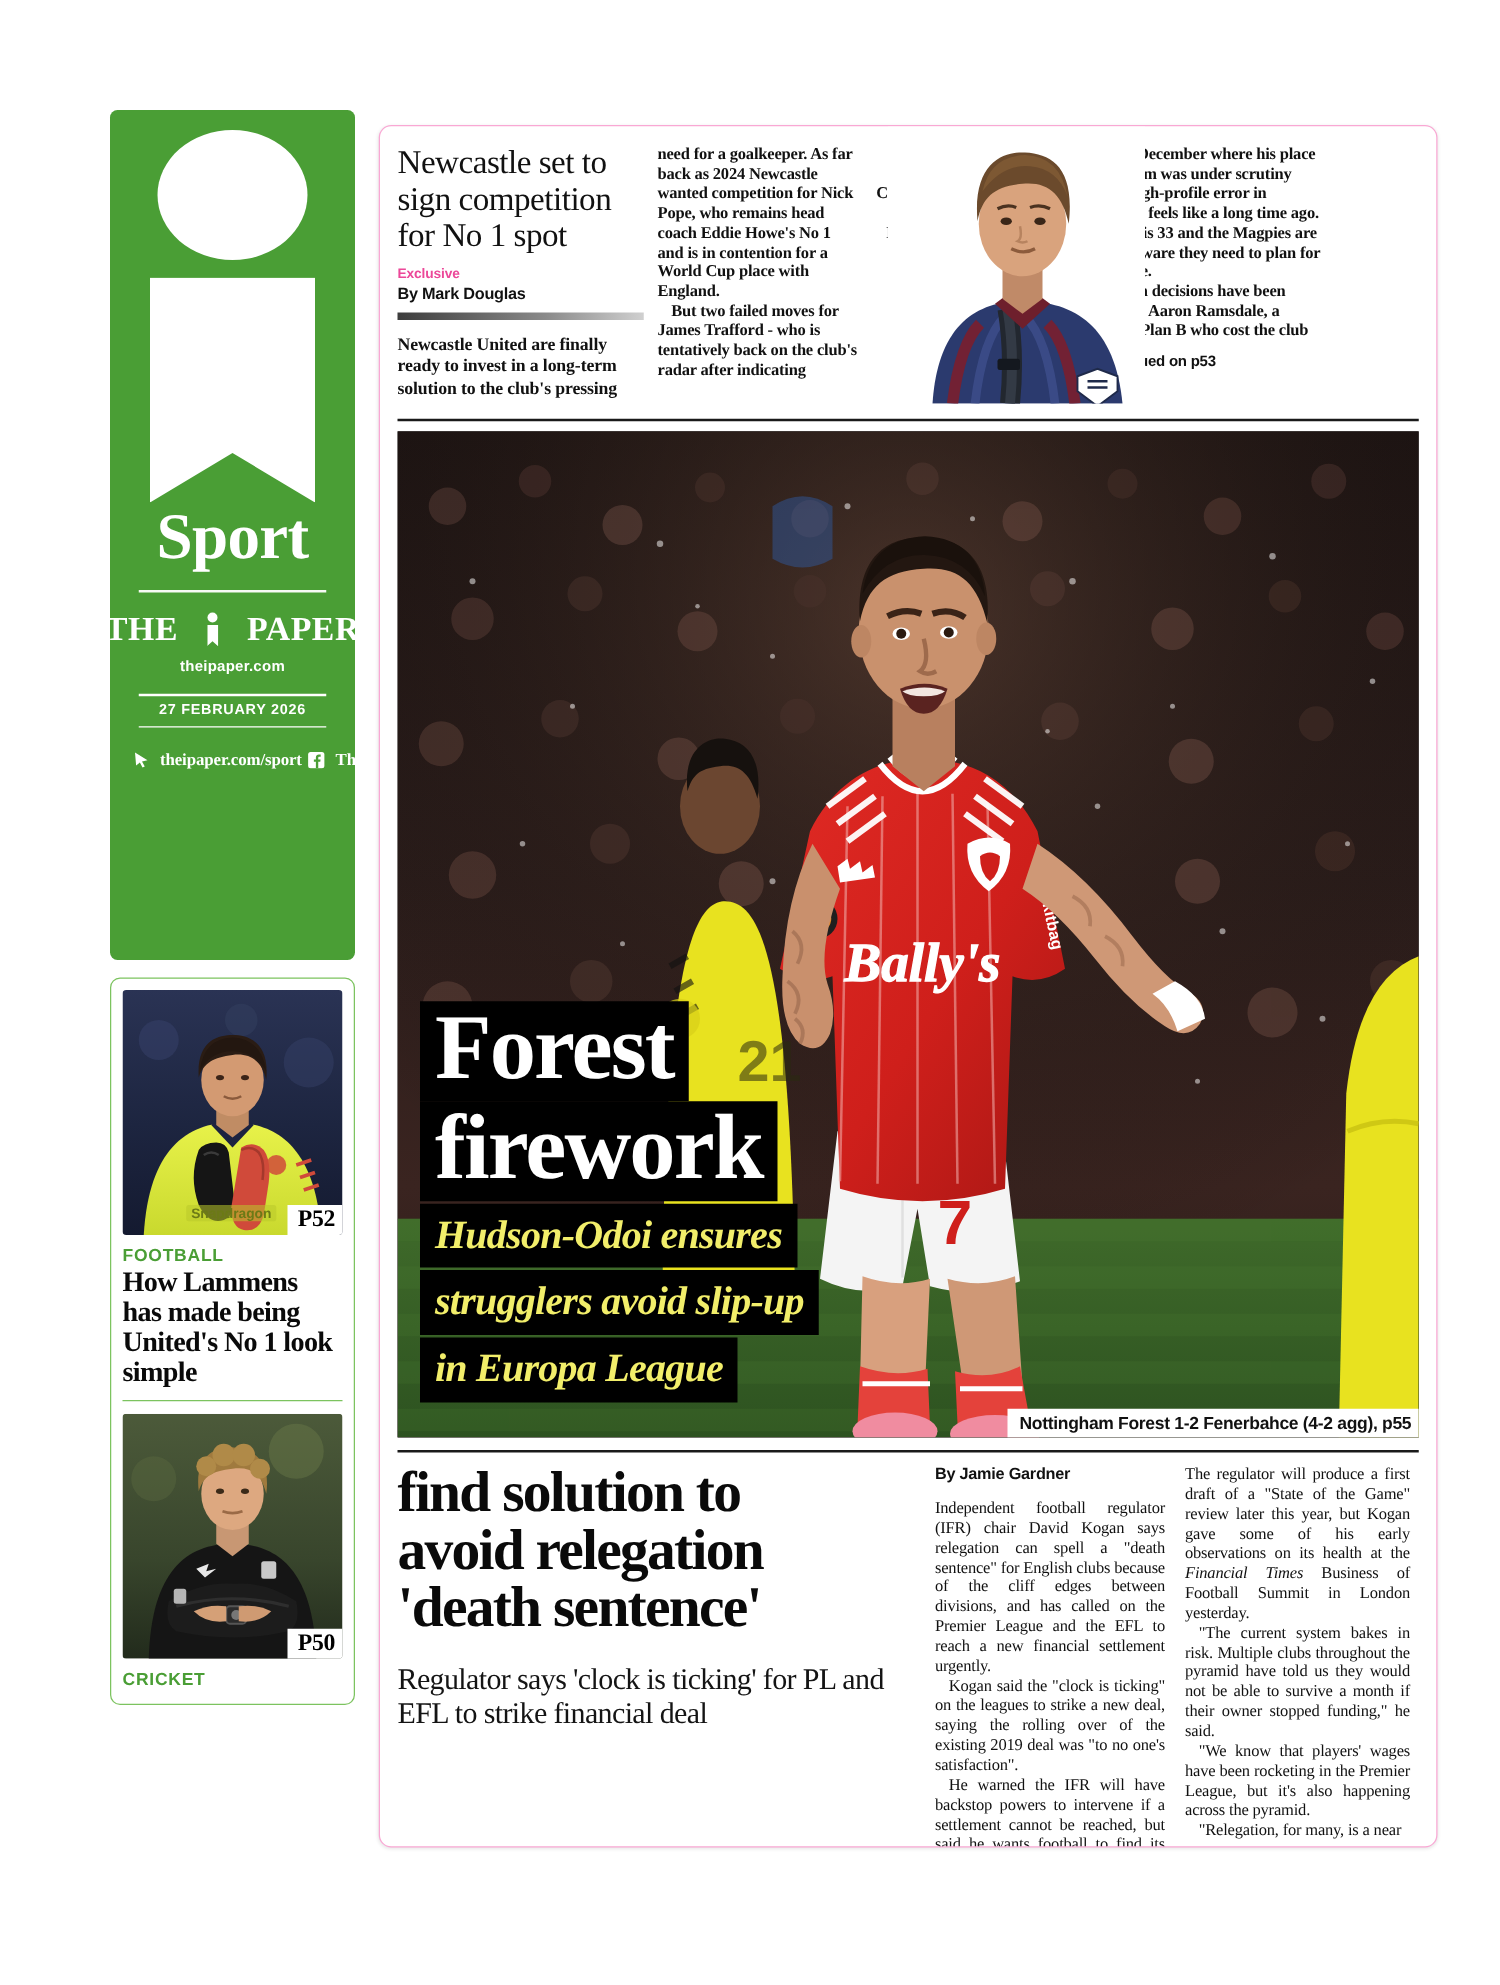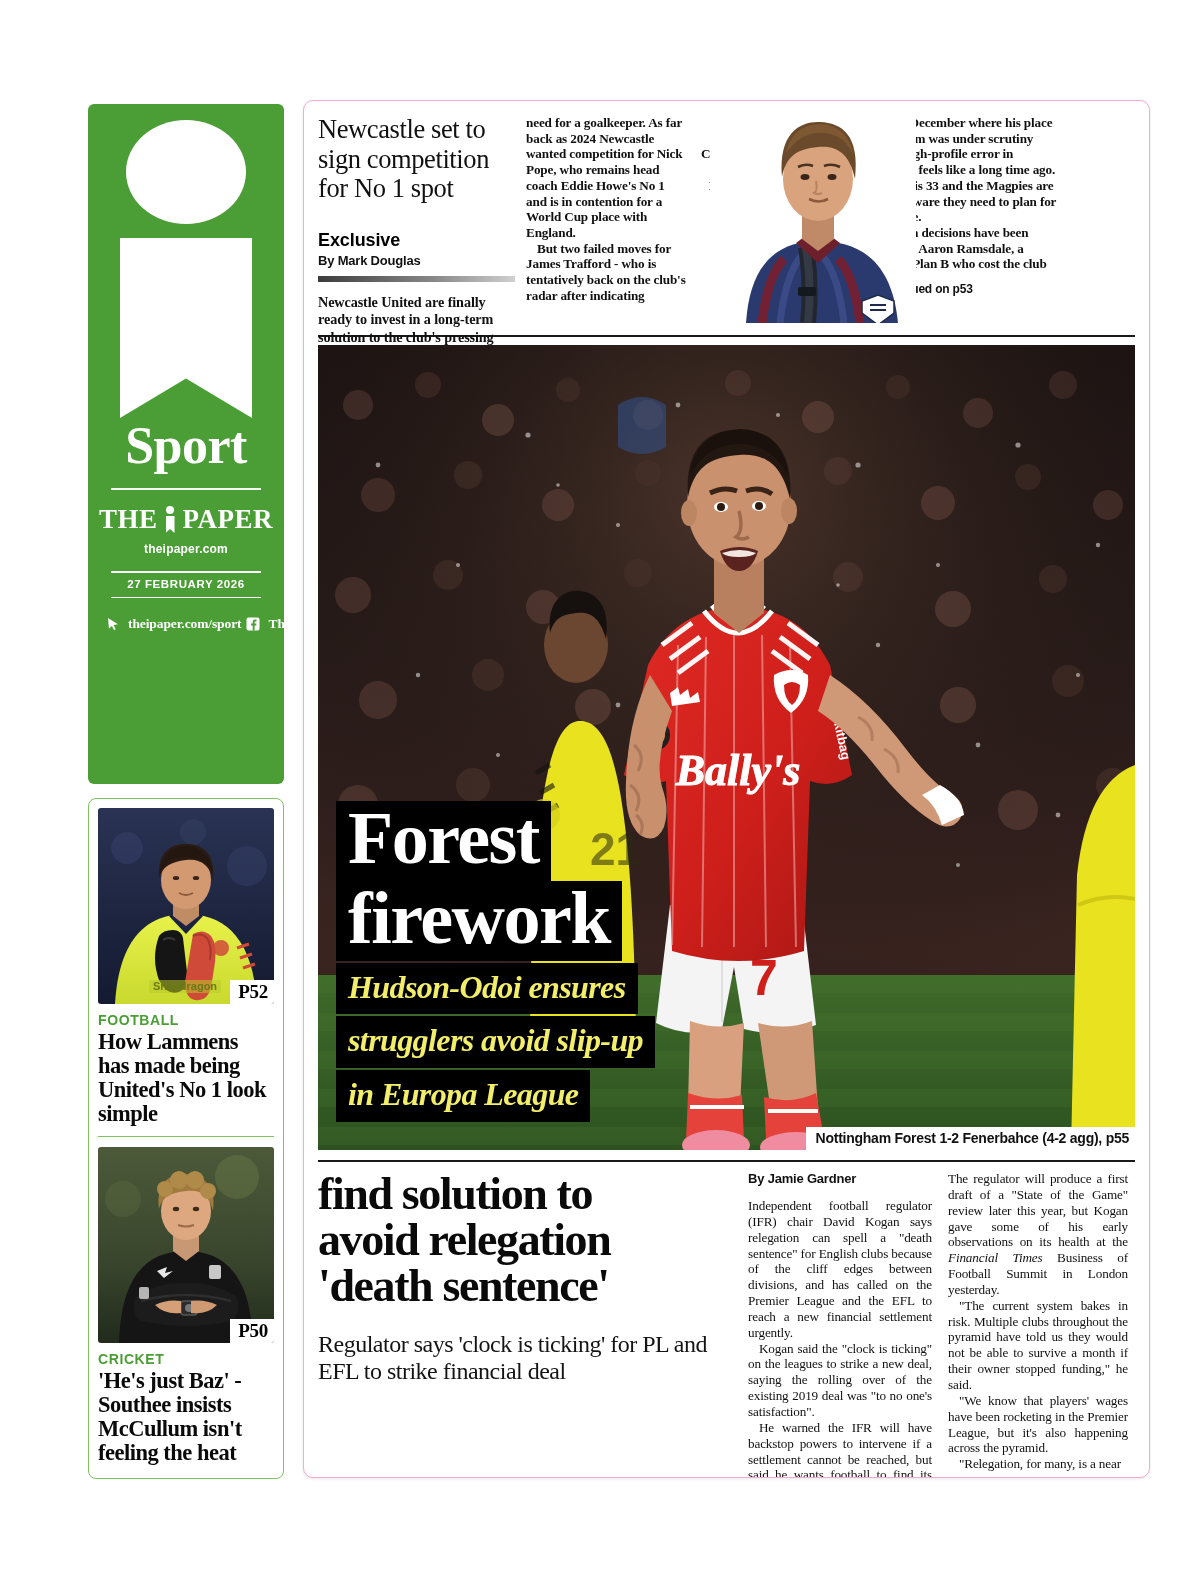--- a/index.html
+++ b/index.html
@@ -16,21 +16,21 @@
     position: relative;
     width: 1200px;
     height: 1588px;
     background: #ffffff;
   }
 
   
   .left-rail {
     position: absolute;
     left: 88px;
-    top: 104px;
+    top: 88px;
     width: 196px;
   }
 
   .masthead-panel {
     width: 196px;
     height: 680px;
     background: #4a9e35;
     border-radius: 6px;
     position: relative;
     display: flex;
@@ -79,21 +79,21 @@
     height: 2px;
     background: #ffffff;
     opacity: 0.95;
     margin: 16px 0 14px 0;
   }
 
   .thepaper-logo {
     display: flex;
     align-items: center;
     justify-content: center;
-    gap: 8px;
+    gap: 23px;
     font-family: "Liberation Serif", serif;
     font-weight: 700;
     font-size: 27px;
     color: #ffffff;
     letter-spacing: 0.5px;
   }
   .thepaper-i {
     display: inline-flex;
     flex-direction: column;
     align-items: center;
@@ -248,23 +248,23 @@
     font-family: "Liberation Serif", serif;
     font-weight: 400;
     font-size: 26.5px;
     line-height: 1.12;
     color: #111111;
     letter-spacing: -0.4px;
   }
   .ts-exclusive {
     font-family: "Liberation Sans", sans-serif;
     font-weight: 700;
-    font-size: 18px;
-    color: #000000;
-    margin-top: 26px;
+    font-size: 11px;
+    color: #ec4899;
+    margin-top: 9px;
     letter-spacing: -0.1px;
   }
   .ts-byline {
     font-family: "Liberation Sans", sans-serif;
     font-weight: 700;
     font-size: 13px;
     color: #111111;
     margin-top: 2px;
     letter-spacing: -0.2px;
   }
@@ -608,21 +608,20 @@
             <path d="M58 158 q12 -6 26 -4 l0 12 q-16 2 -26 -8 z" fill="#d5a077"></path>
             <path d="M120 158 q-12 -6 -26 -4 l0 12 q16 2 26 -8 z" fill="#cf9a72"></path>
 
             <path d="M60 124 l10 -4 l-2 6 l8 -2 l-9 7 z" fill="#ffffff" opacity="0.9"></path>
             <rect x="112" y="118" width="12" height="14" rx="2" fill="#e8e8e8" opacity="0.85"></rect>
             <rect x="42" y="140" width="10" height="12" rx="2" fill="#dddddd" opacity="0.8"></rect>
           </svg>
           <span class="page-flag">P50</span>
         </div>
         <div class="kicker">CRICKET</div>
-        <div class="teaser-head">'He's just Baz' - Southee insists McCullum isn't feeling the heat</div>
       </div>
 
     </div>
   </div>
 
   <div class="main-card">
 
     <div class="top-story">
 
       <div class="ts-col-head">

